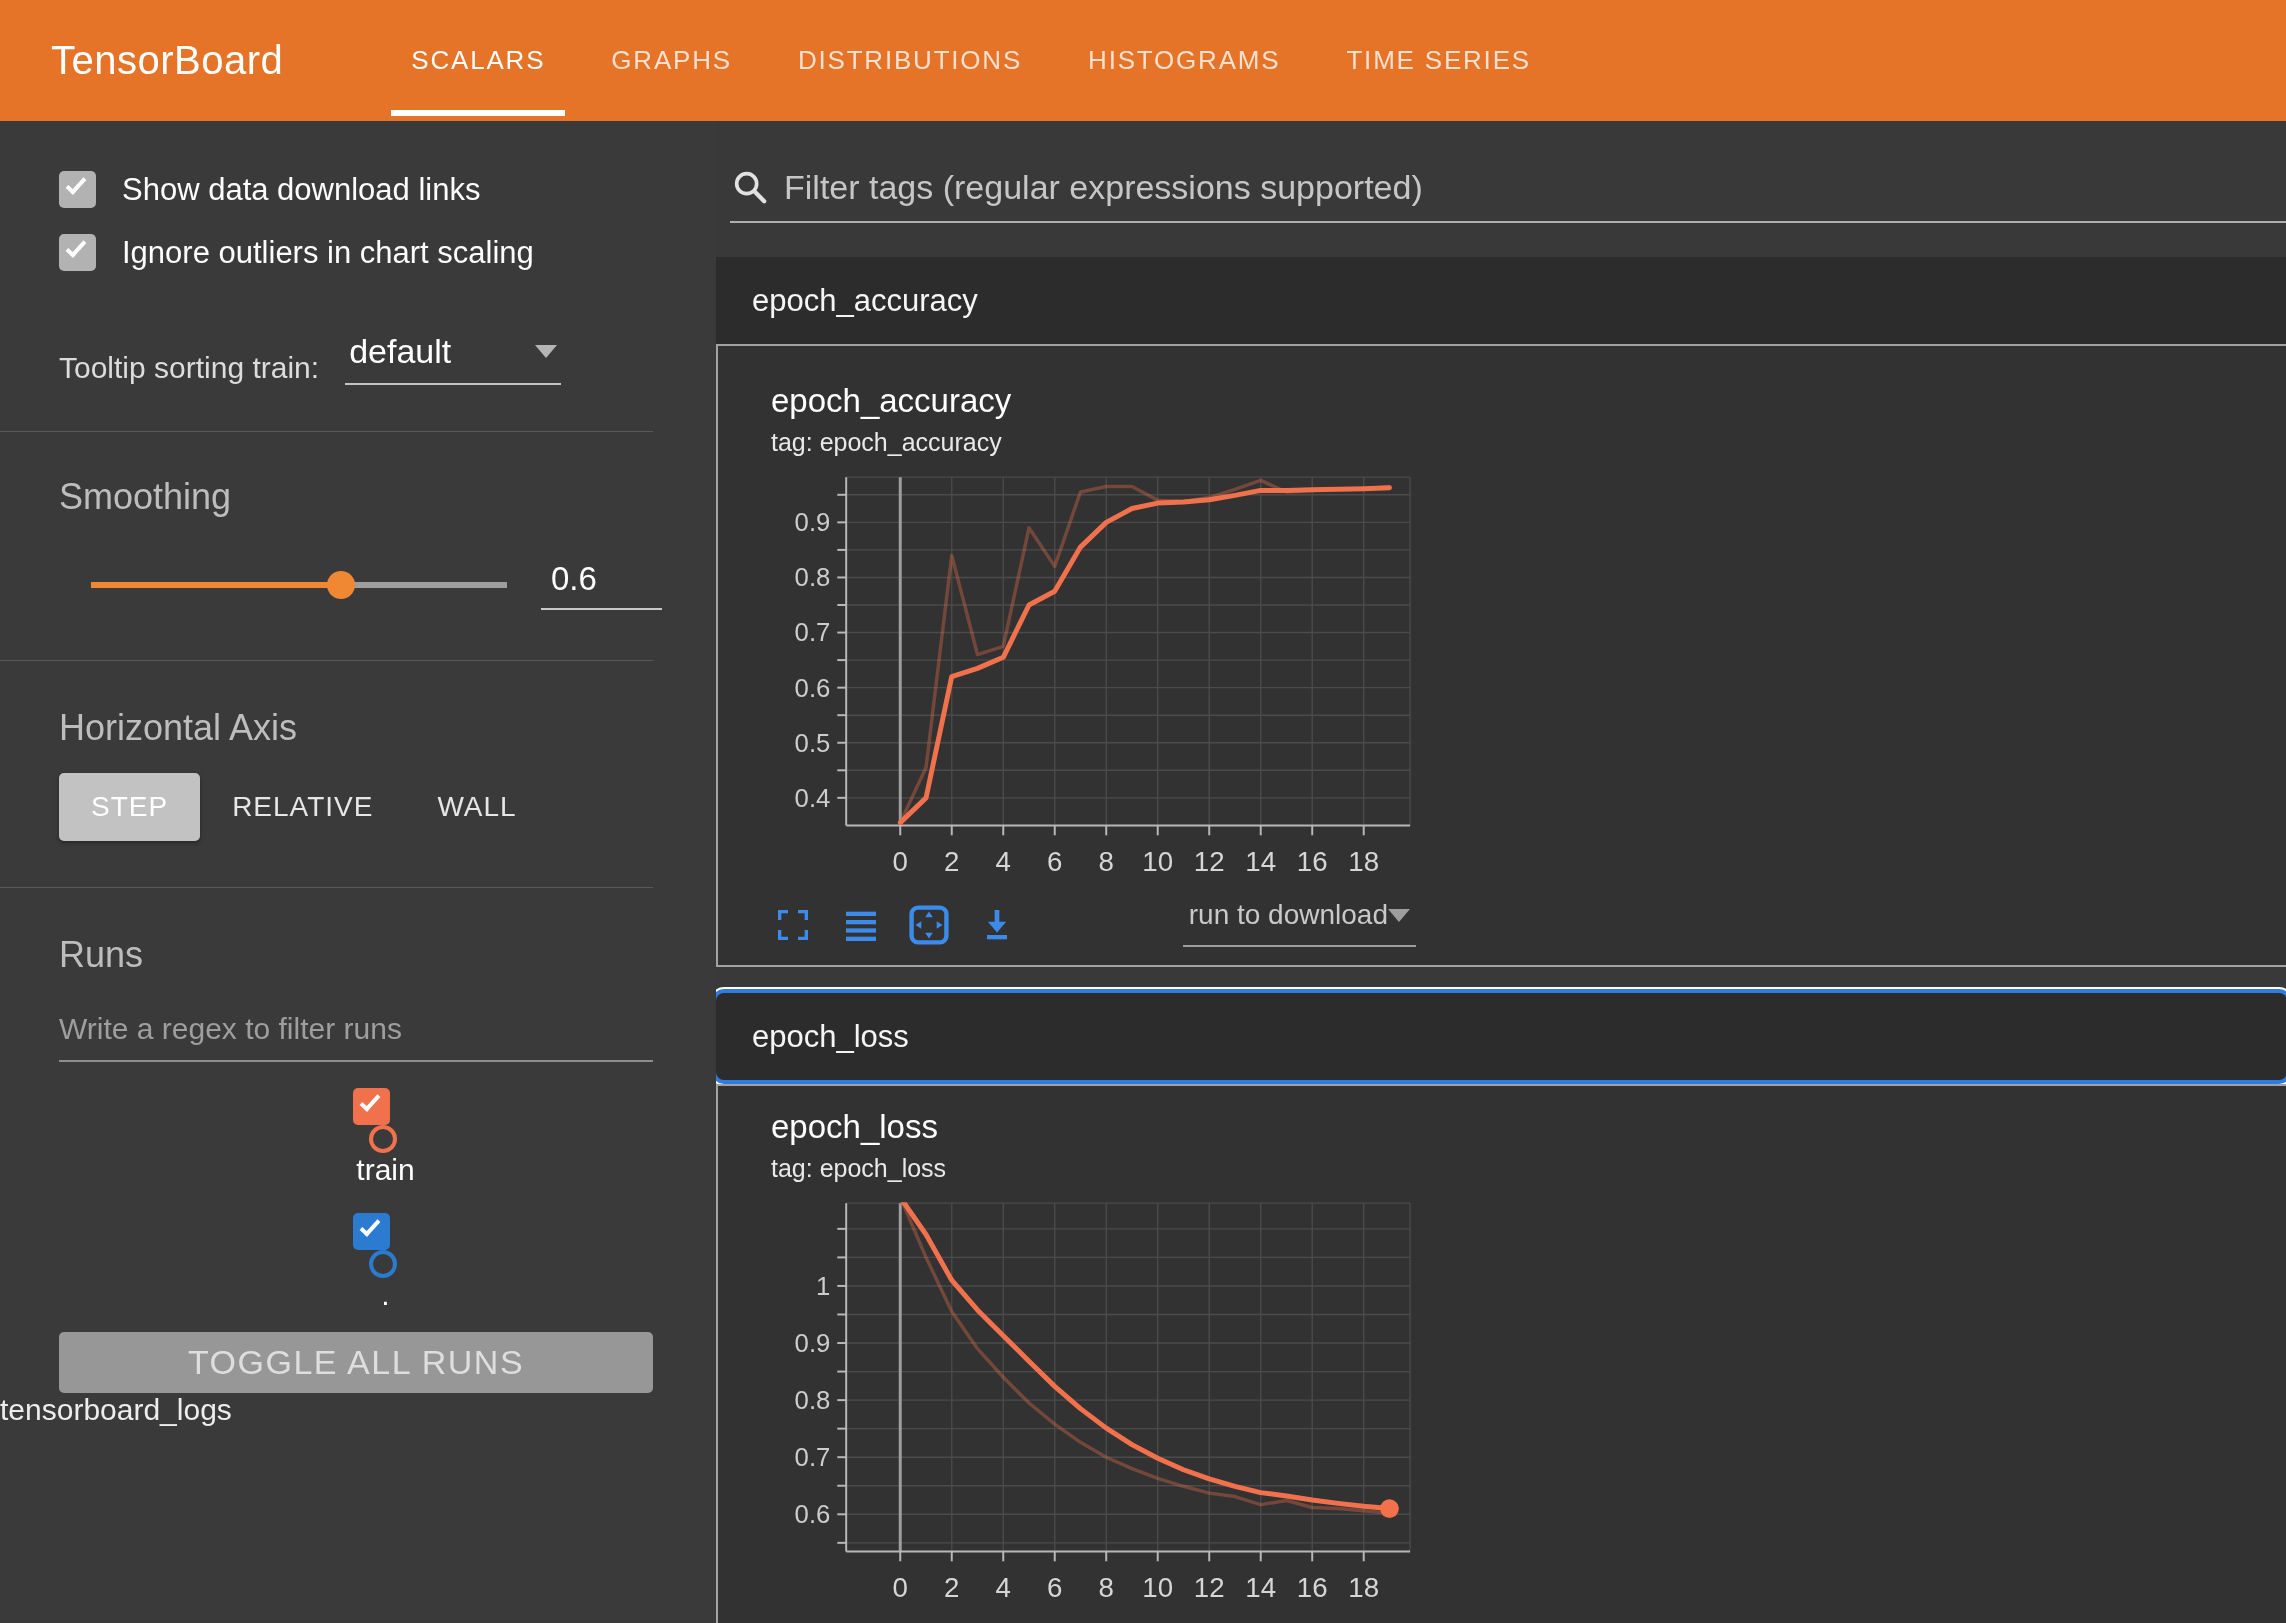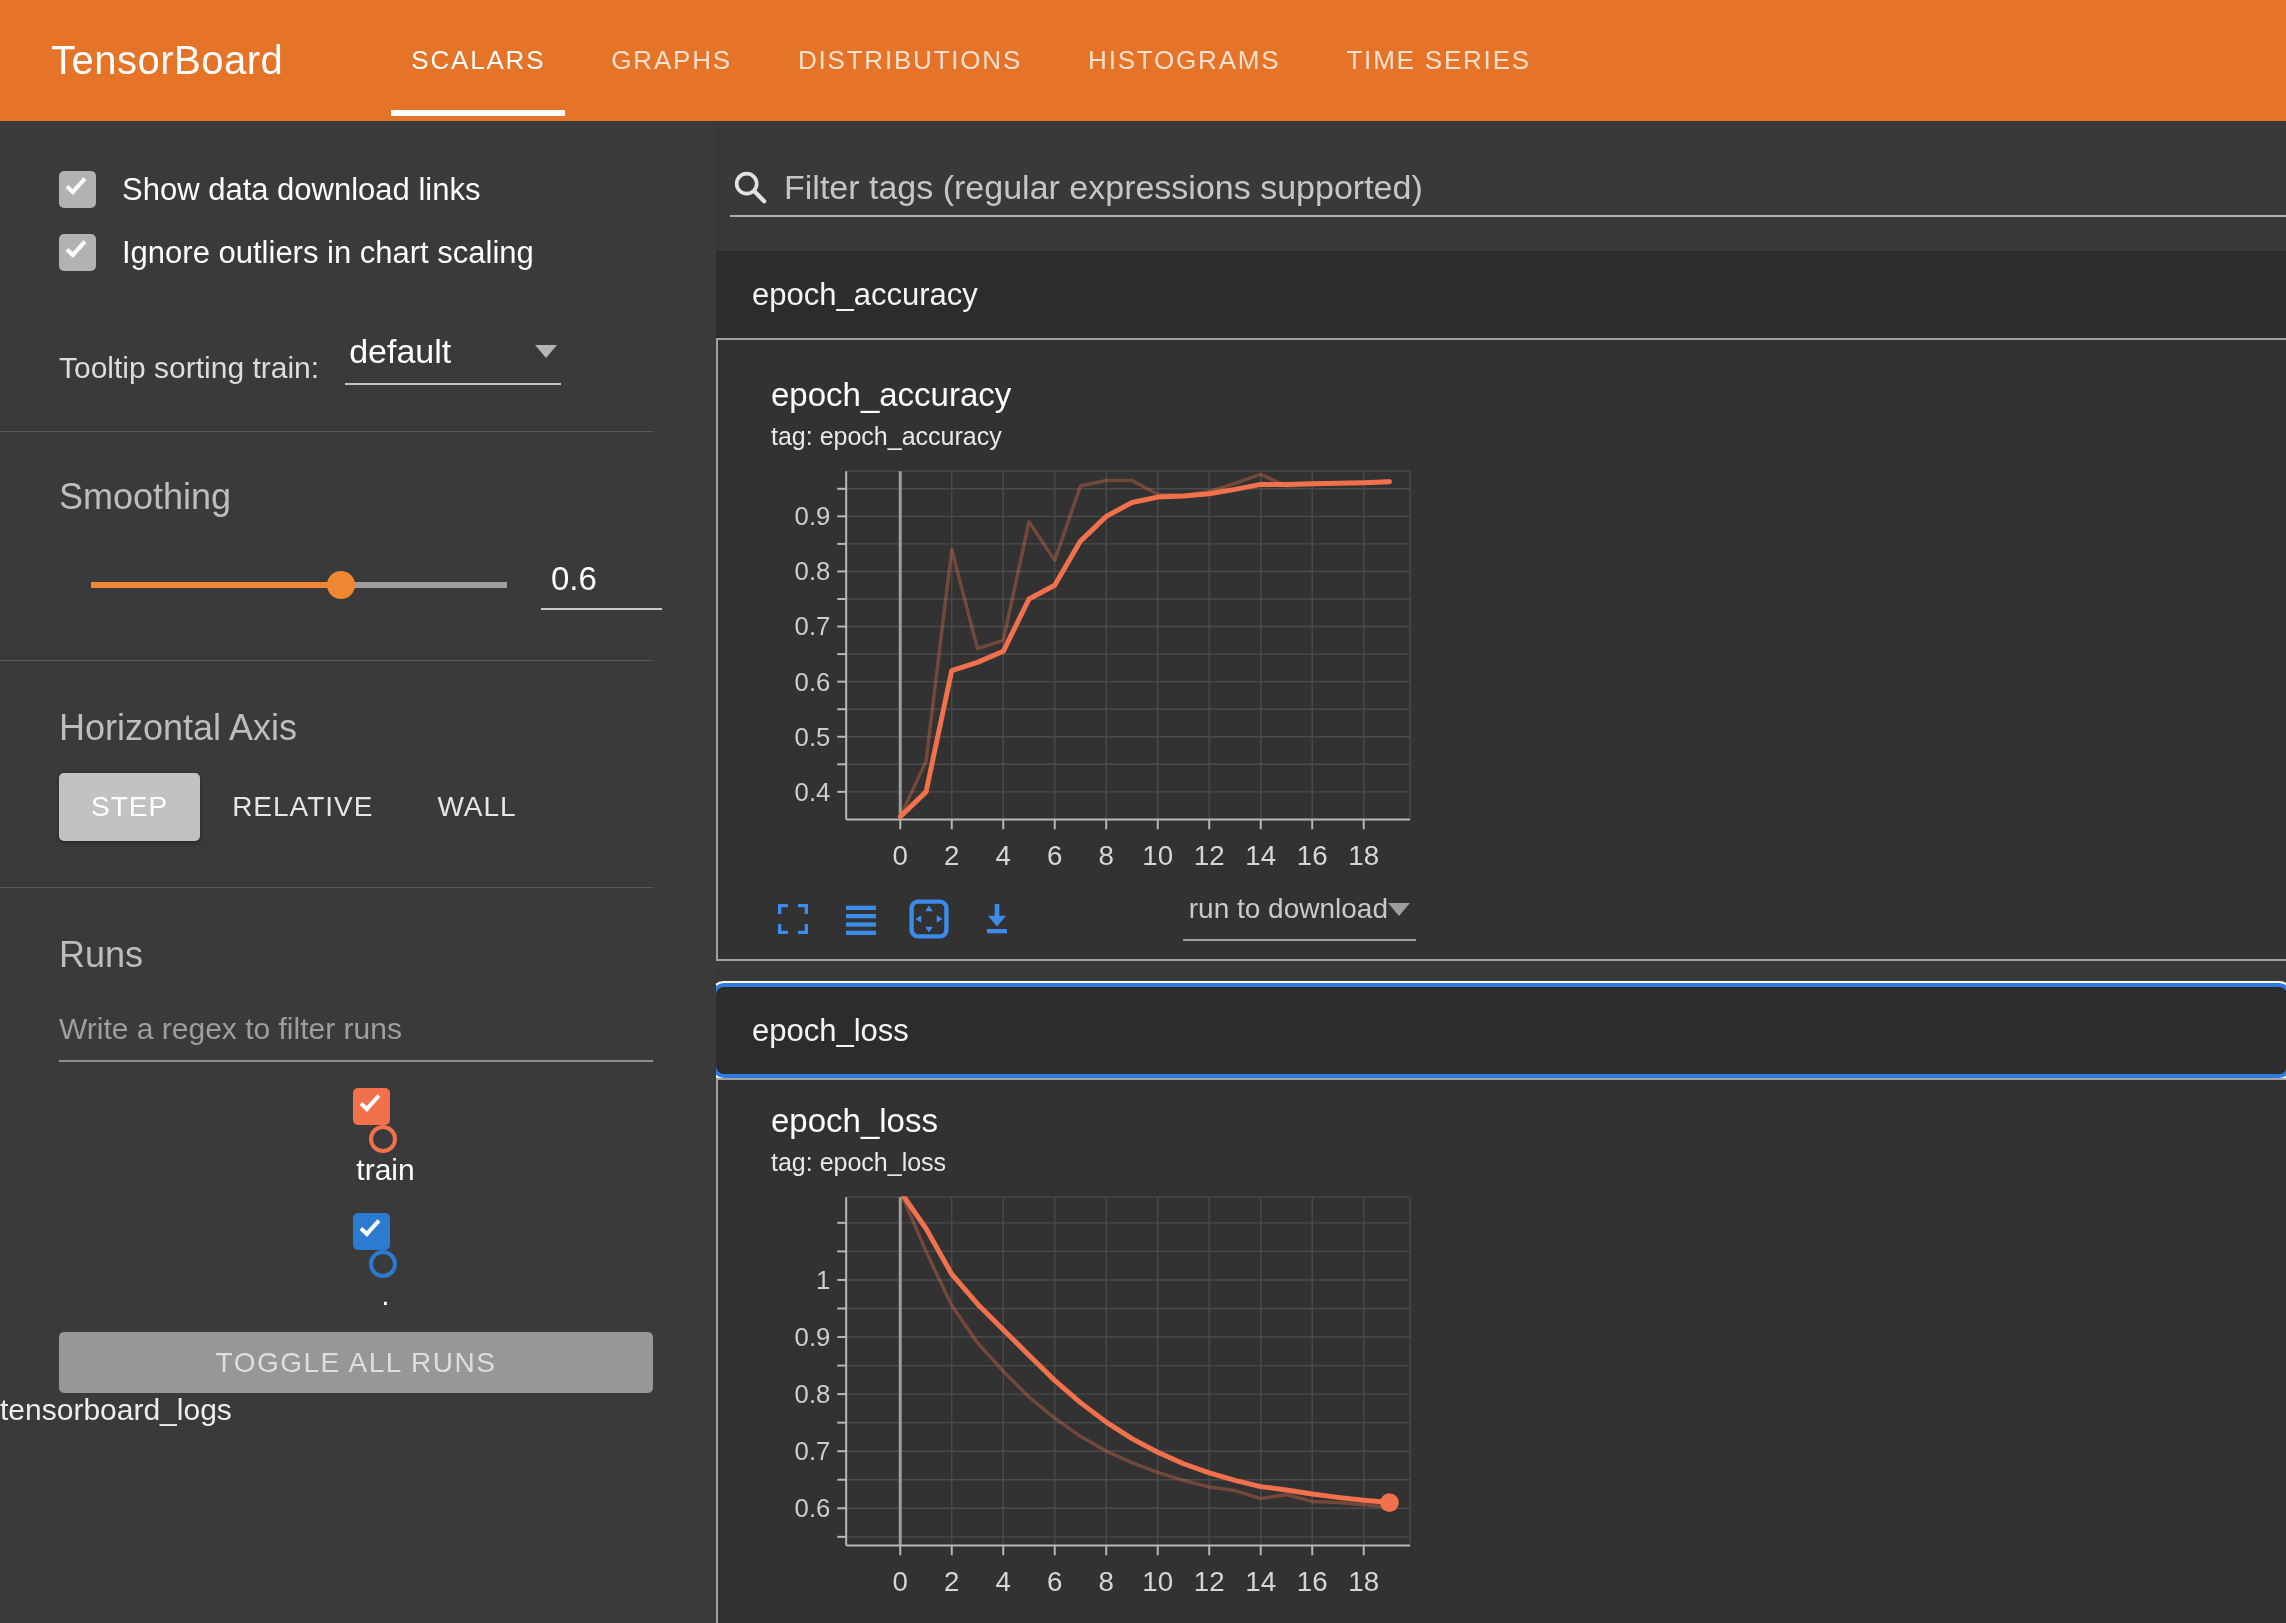--- a/index.html
+++ b/index.html
@@ -122,28 +122,28 @@
   .run-circle{
     width:28px;height:28px;border-radius:50%;border:4px solid #888;
     margin-left:22px;flex:0 0 28px;
   }
   .run-circle.run-train{border-color:var(--run_train);}
   .run-circle.run-dot{border-color:var(--run_dot);}
   .run-label{margin-left:28px;font-size:30px;color:#fdfdfd;}
   .toggle-all{
     display:block;margin:20px 0 0 59px;width:594px;height:61px;
     background:#979797;color:#dedede;border:none;border-radius:5px;
-    font-size:28px;letter-spacing:1.5px;cursor:pointer;font-family:inherit;
+    font-size:34px;letter-spacing:1.5px;cursor:pointer;font-family:inherit;
   }
   .runs-dir{font-size:30px;color:#ededed;}
 
   
   .search-row{
     display:flex;align-items:center;margin-left:14px;
-    border-bottom:2px solid rgba(255,255,255,.6);padding-bottom:8px;
+    border-bottom:2px solid rgba(255,255,255,.6);padding-bottom:14px;
   }
   .search-icon{flex:0 0 40px;margin-right:14px;}
   .filter-input{
     flex:1;background:transparent;border:none;outline:none;
     font-size:34px;color:#eee;font-family:inherit;
   }
   .filter-input::placeholder{color:#c6c6c6;}
 
   .pane{margin-top:34px;}
   .pane-header{

